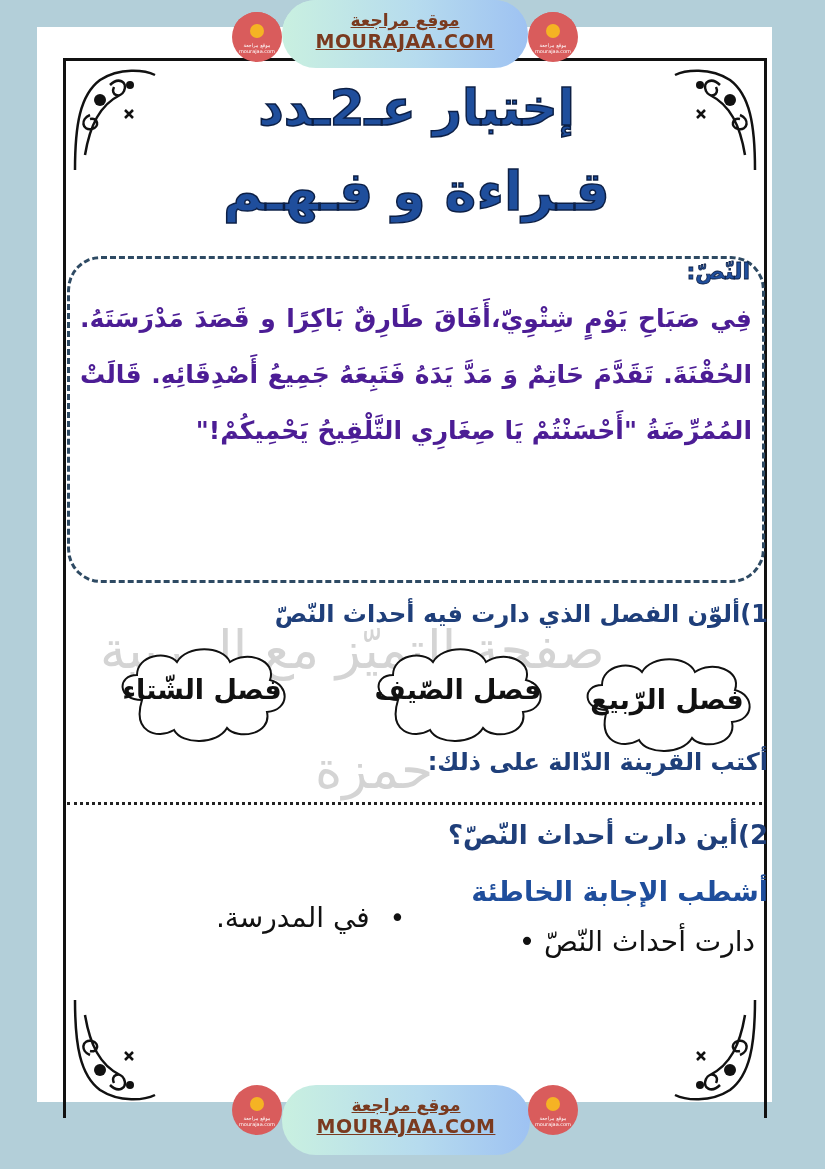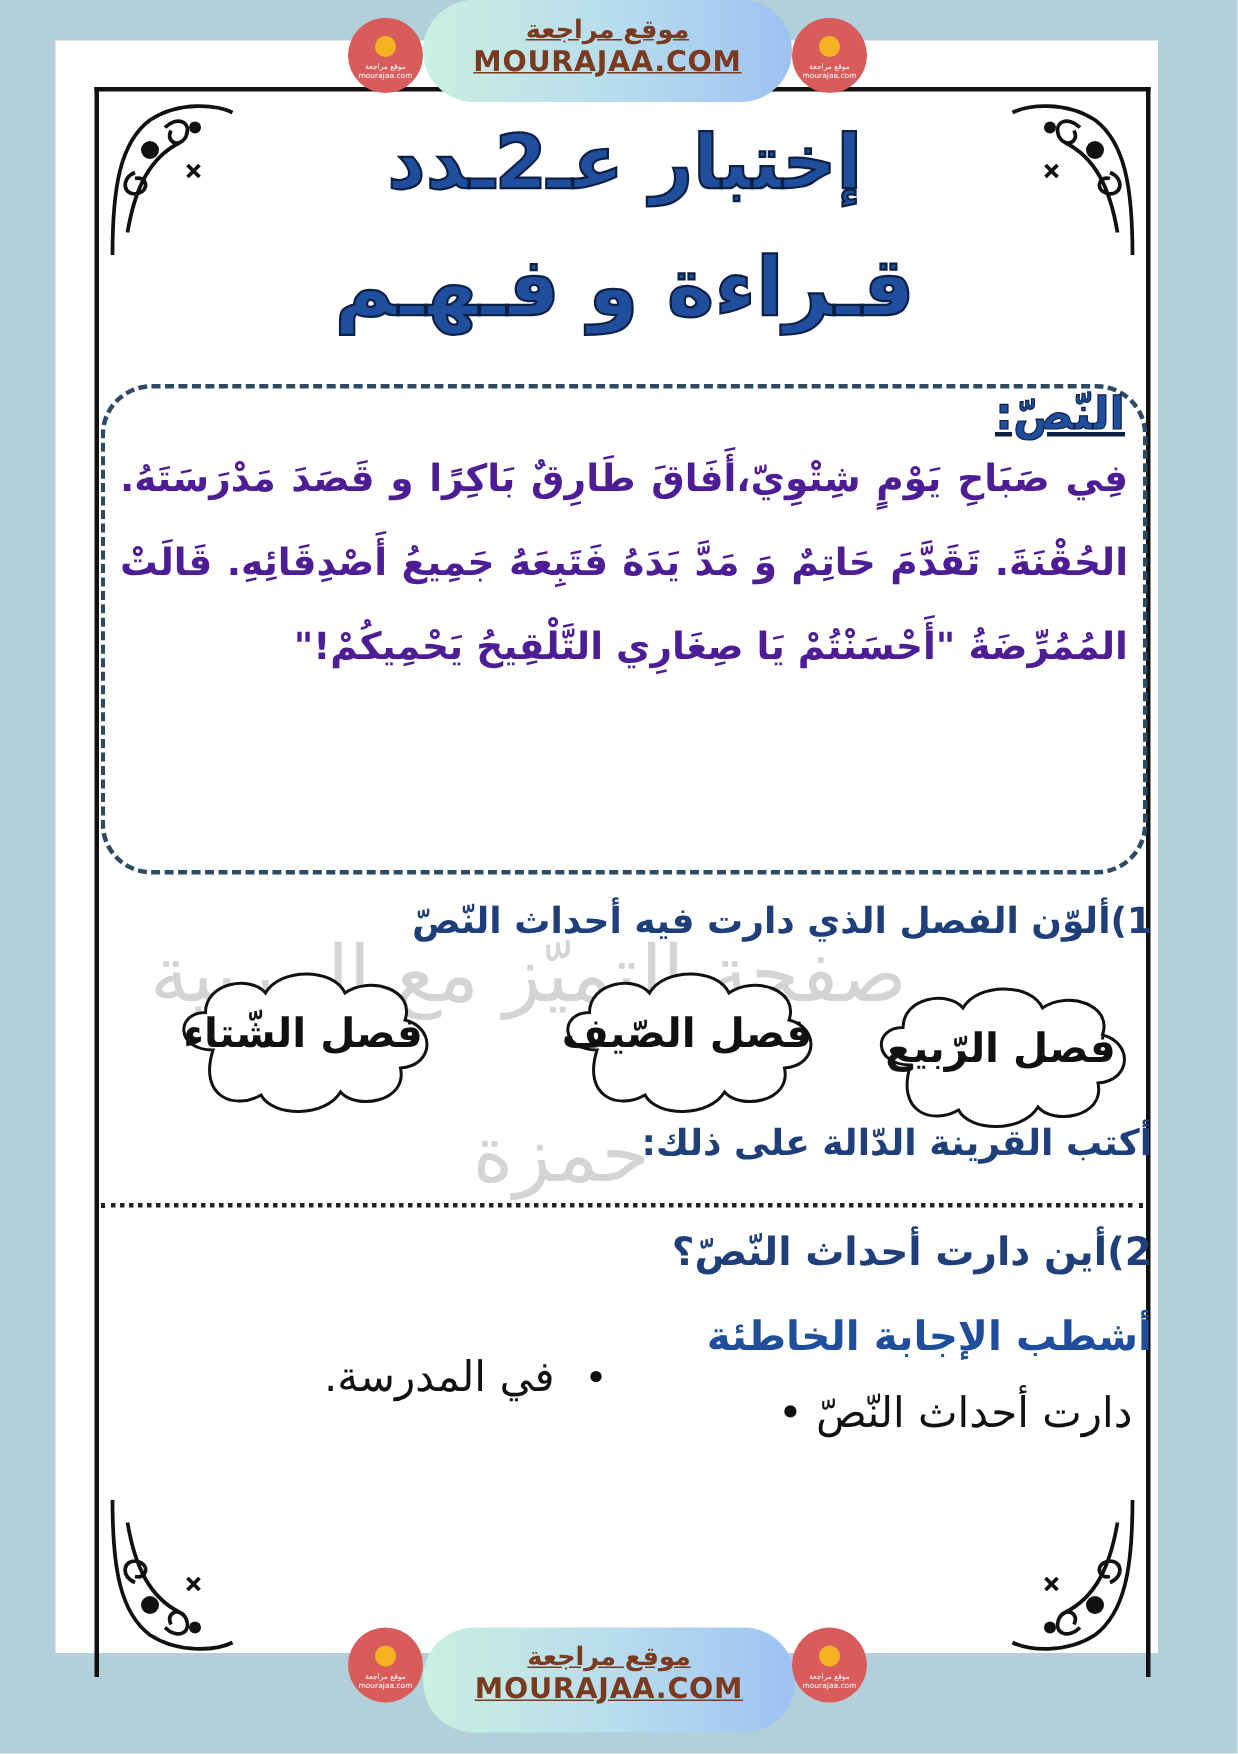--- a/index.html
+++ b/index.html
@@ -6,21 +6,21 @@
   body{width:825px;height:1169px;background:#b3cfd9;position:relative;overflow:hidden;font-family:"DejaVu Sans",sans-serif;}
   .page{position:absolute;left:37px;top:27px;width:735px;height:1075px;background:#fff;}
   .frame{position:absolute;left:63px;top:58px;width:704px;height:1060px;border:3px solid #111;border-bottom:none;box-sizing:border-box;}
   .corner{position:absolute;width:90px;height:110px;}
   .corner svg{width:100%;height:100%;}
   .title{position:absolute;left:63px;width:707px;text-align:center;direction:rtl;color:#1f4e9c;font-weight:bold;
     -webkit-text-stroke:1.5px #0c1f45;letter-spacing:1px;}
   .title1{top:78px;font-size:50px;line-height:60px;}
   .title2{top:160px;font-size:54px;line-height:64px;}
   .passage{position:absolute;left:67px;top:256px;width:698px;height:327px;border:3px dashed #2e4a63;border-radius:34px;box-sizing:border-box;}
-  .passage-label{position:absolute;right:12px;top:0px;font-size:30px;font-weight:bold;color:#1f4e9c;-webkit-text-stroke:0.8px #0c1f45;direction:rtl;text-decoration:underline;}
+  .passage-label{position:absolute;right:12px;top:0px;font-size:22px;font-weight:bold;color:#1f4e9c;-webkit-text-stroke:0.8px #0c1f45;direction:rtl;}
   .passage-lines{position:absolute;left:0;right:0;top:32px;direction:rtl;}
   .pline{font-family:"DejaVu Sans",sans-serif;font-weight:bold;font-size:25px;line-height:56px;color:#4c1d95;padding:0 10px;white-space:nowrap;text-align:justify;text-align-last:justify;}
   .pline.last{text-align-last:right;}
   .q{position:absolute;direction:rtl;font-weight:bold;color:#1f3f7a;}
   .q1{right:57px;top:600px;font-size:24px;text-align:center;}
   .clue{right:57px;top:748px;font-size:24px;}
   .dots{position:absolute;left:67px;width:695px;top:802px;border-top:3px dotted #222;}
   .q2{right:57px;top:820px;font-size:26px;}
   .strike-title{right:57px;top:876px;font-size:27px;color:#1f4e9c;}
   .watermark{position:absolute;color:#d4d4d4;font-size:52px;direction:rtl;white-space:nowrap;}

